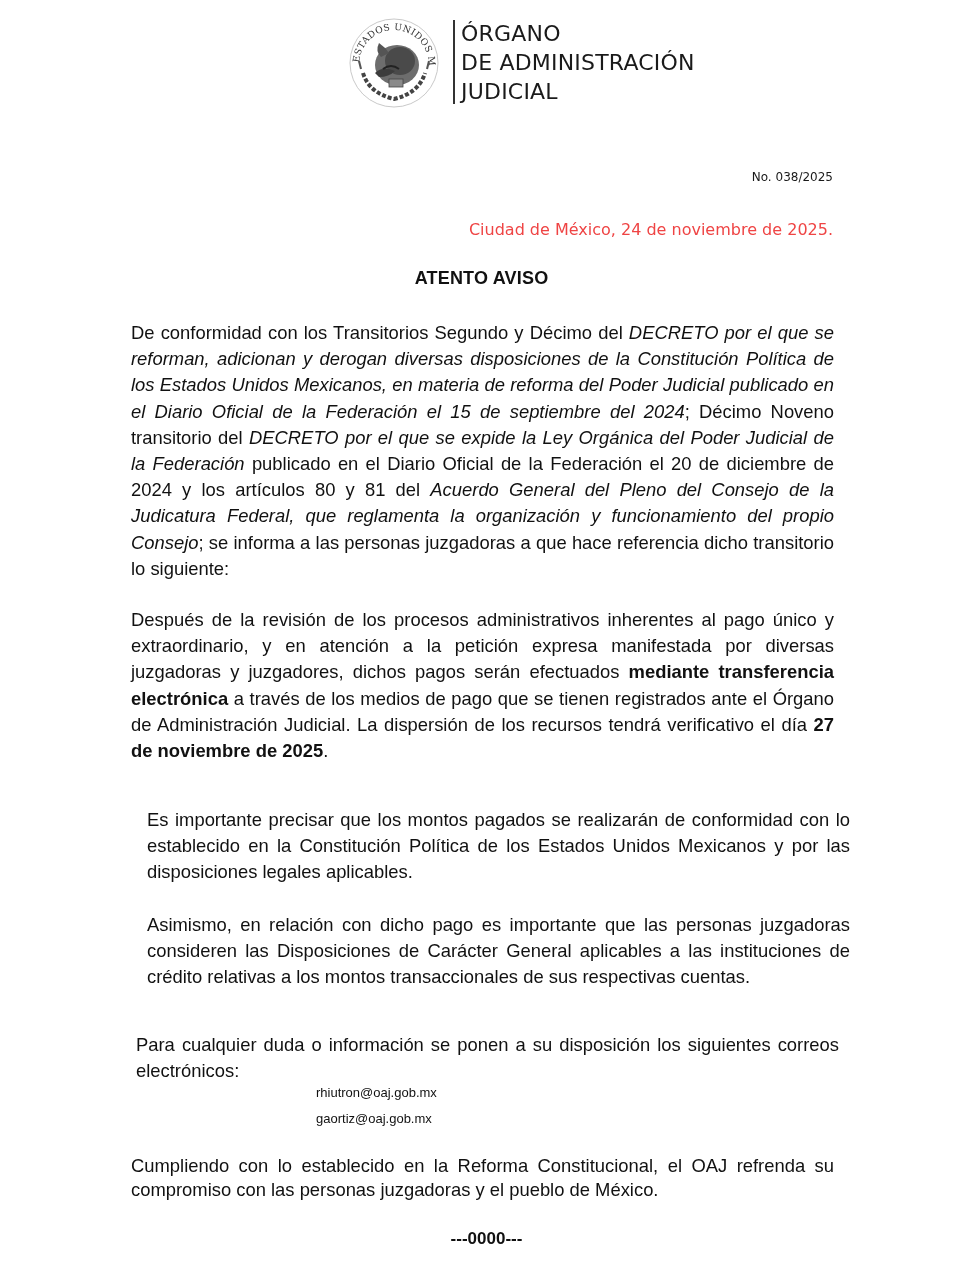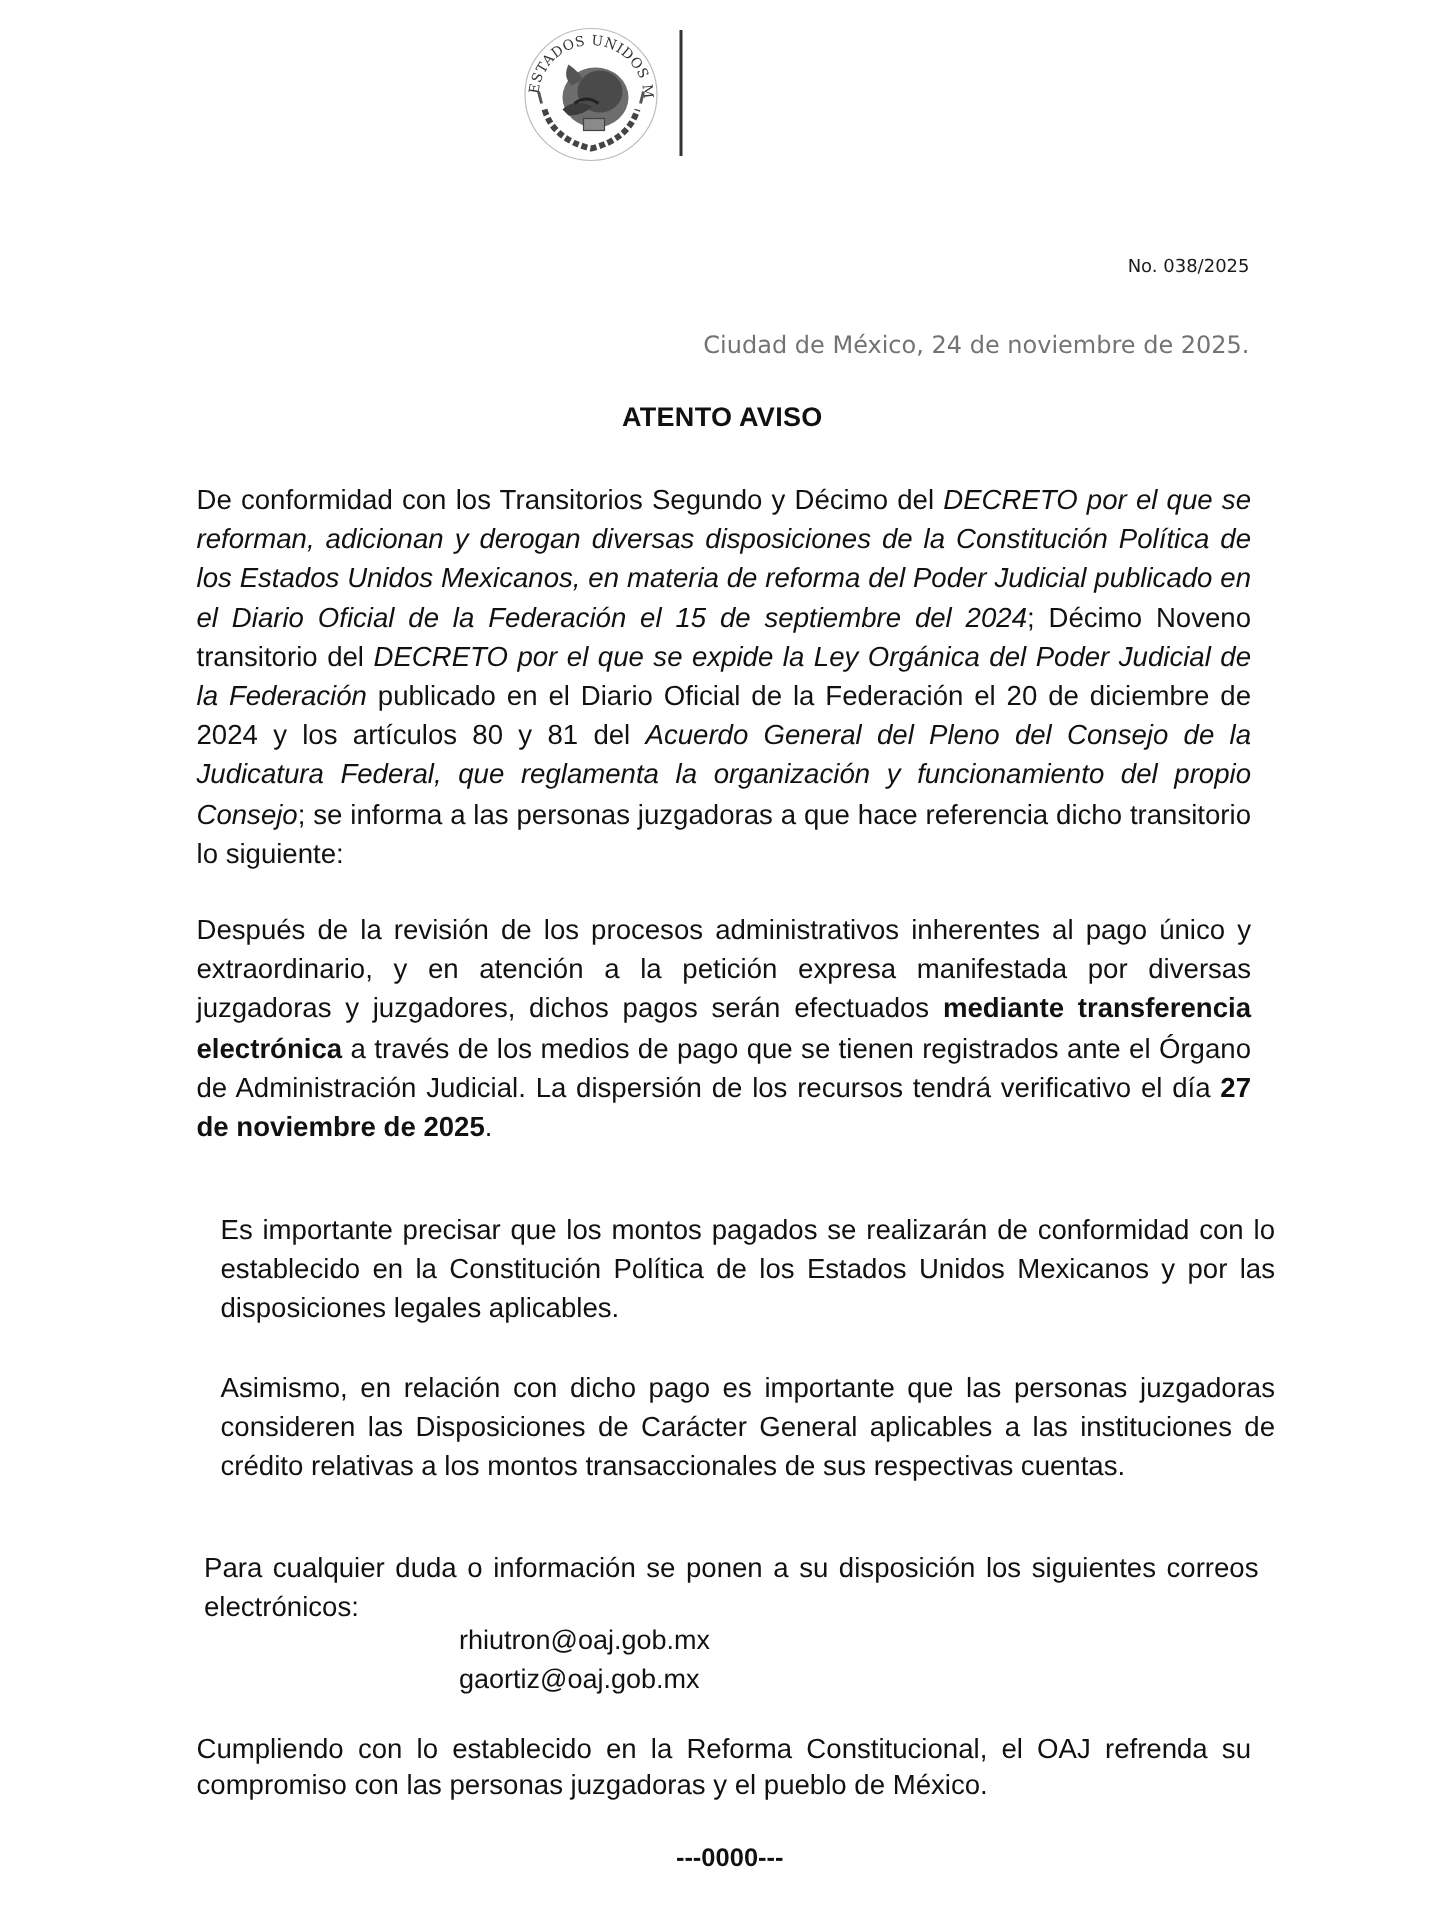--- a/index.html
+++ b/index.html
@@ -53,21 +53,21 @@
     font-family: "DejaVu Sans", sans-serif;
     font-size: 12px;
     color: #1a1a1a;
   }
   .doc-date {
     position: absolute;
     right: 136px;
     top: 220px;
     font-family: "DejaVu Sans", sans-serif;
     font-size: 16px;
-    color: #737373;
+    color: #ef4444;
   }
   .doc-title {
     position: absolute;
     left: 0;
     width: 963px;
     top: 268px;
     text-align: center;
     font-weight: bold;
     font-size: 18px;
     letter-spacing: 0.2px;
@@ -82,23 +82,23 @@
     font-stretch: condensed;
   }
   .p1 { top: 320px; }
   .p2 { top: 607px; }
   .p3 { top: 791px; }
   .p4 { top: 896px; }
   .p5 { top: 1027px; }
   .p6 { top: 1154px; line-height: 24px; }
   .emails {
     position: absolute;
-    left: 306px;
+    left: 316px;
     top: 1080px;
-    font-size: 18px;
+    font-size: 13px;
     line-height: 26px;
   }
   .closing {
     position: absolute;
     left: 5px;
     width: 963px;
     top: 1229px;
     text-align: center;
     font-weight: bold;
     font-size: 17px;
@@ -126,20 +126,25 @@
       <path d="M30 60 Q38 52 50 58 Q44 64 34 64 Z" fill="#3c3c3c"></path>
       <path d="M38 56 Q46 50 54 56" stroke="#222222" stroke-width="2" fill="none"></path>
       <rect x="44" y="66" width="14" height="8" fill="#8a8a8a" stroke="#444444" stroke-width="0.8"></rect>
 
       <path d="M18 60 Q24 80 49 86 Q74 80 80 60" stroke="#444444" stroke-width="4" fill="none" stroke-dasharray="4 2"></path>
       <path d="M16 56 L14 48" stroke="#555" stroke-width="2"></path>
       <path d="M82 56 L84 48" stroke="#555" stroke-width="2"></path>
     </svg>
   </div>
   <div class="divider"></div>
+  <div class="org-name">
+    <div>ÓRGANO</div>
+    <div>DE ADMINISTRACIÓN</div>
+    <div>JUDICIAL</div>
+  </div>
 </div>
 
 <div class="doc-number">No. 038/2025</div>
 <div class="doc-date">Ciudad de México, 24 de noviembre de 2025.</div>
 <div class="doc-title">ATENTO AVISO</div>
 
 <p class="body-text p1" style="margin:0;">
   <span>De conformidad con los Transitorios Segundo y Décimo del </span><span class="it">DECRETO por el que se reforman, adicionan y derogan diversas disposiciones de la Constitución Política de los Estados Unidos Mexicanos, en materia de reforma del Poder Judicial publicado en el Diario Oficial de la Federación el 15 de septiembre del 2024</span><span>; Décimo Noveno transitorio del </span><span class="it">DECRETO por el que se expide la Ley Orgánica del Poder Judicial de la Federación</span><span> publicado en el Diario Oficial de la Federación el 20 de diciembre de 2024 y  los artículos 80 y 81 del </span><span class="it">Acuerdo General del Pleno del Consejo de la Judicatura Federal, que reglamenta la organización y funcionamiento del propio Consejo</span><span>; se informa a las personas juzgadoras a que hace referencia dicho transitorio lo siguiente:</span>
 </p>
 

